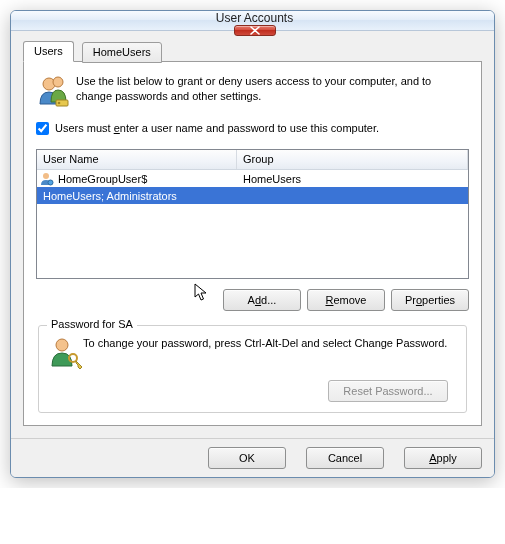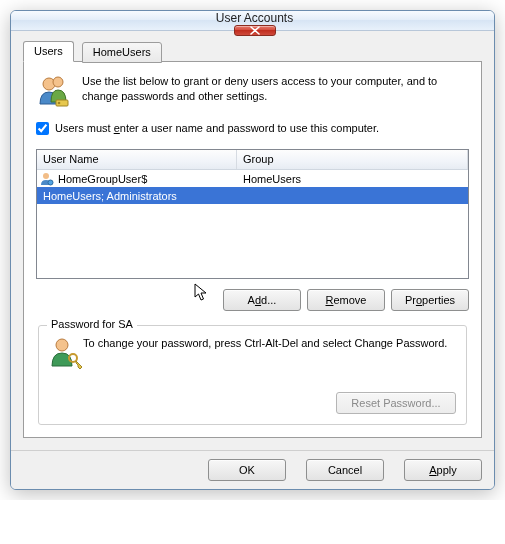--- a/index.html
+++ b/index.html
@@ -79,21 +79,21 @@
   }
   .panel {
     border: 1px solid #9c9c9c;
     background: #fff;
     padding: 12px 12px 12px 12px;
     position: relative;
     z-index: 1;
   }
   .intro {
     display: flex;
-    gap: 10px;
+    gap: 4px;
     margin-bottom: 12px;
   }
   .intro .icon svg { display:block; }
   .intro .text {
     font-size: 11px;
     line-height: 1.35;
     color: #000;
   }
   .chkrow {
     display: flex;
@@ -177,21 +177,21 @@
   .btn .u { text-decoration: underline; }
   .btn[disabled] {
     color: #8a8a8a;
     border-color: #b5b5b5;
     background: linear-gradient(#f6f6f6,#ececec);
   }
   .groupbox {
     border: 1px solid #cfcfcf;
     border-radius: 3px;
     margin-top: 14px;
-    padding: 10px 10px 10px 10px;
+    padding: 10px 18px 10px 10px;
     position: relative;
   }
   .groupbox .legend {
     position: absolute;
     top: -8px;
     left: 8px;
     background: #fff;
     padding: 0 4px;
     font-size: 11px;
   }
@@ -199,21 +199,21 @@
     display: flex;
     align-items: flex-start;
   }
   .pwrow .text {
     font-size: 11px;
     line-height: 1.35;
   }
   .pwbtn-row {
     display: flex;
     justify-content: flex-end;
-    margin-top: 20px;
+    margin-top: 8px;
   }
   .footer {
     border-top: 1px solid #cfcfcf;
     background: #f0f0f0;
     padding: 8px 12px;
     display: flex;
     justify-content: flex-end;
     gap: 20px;
   }
   .cursor {

